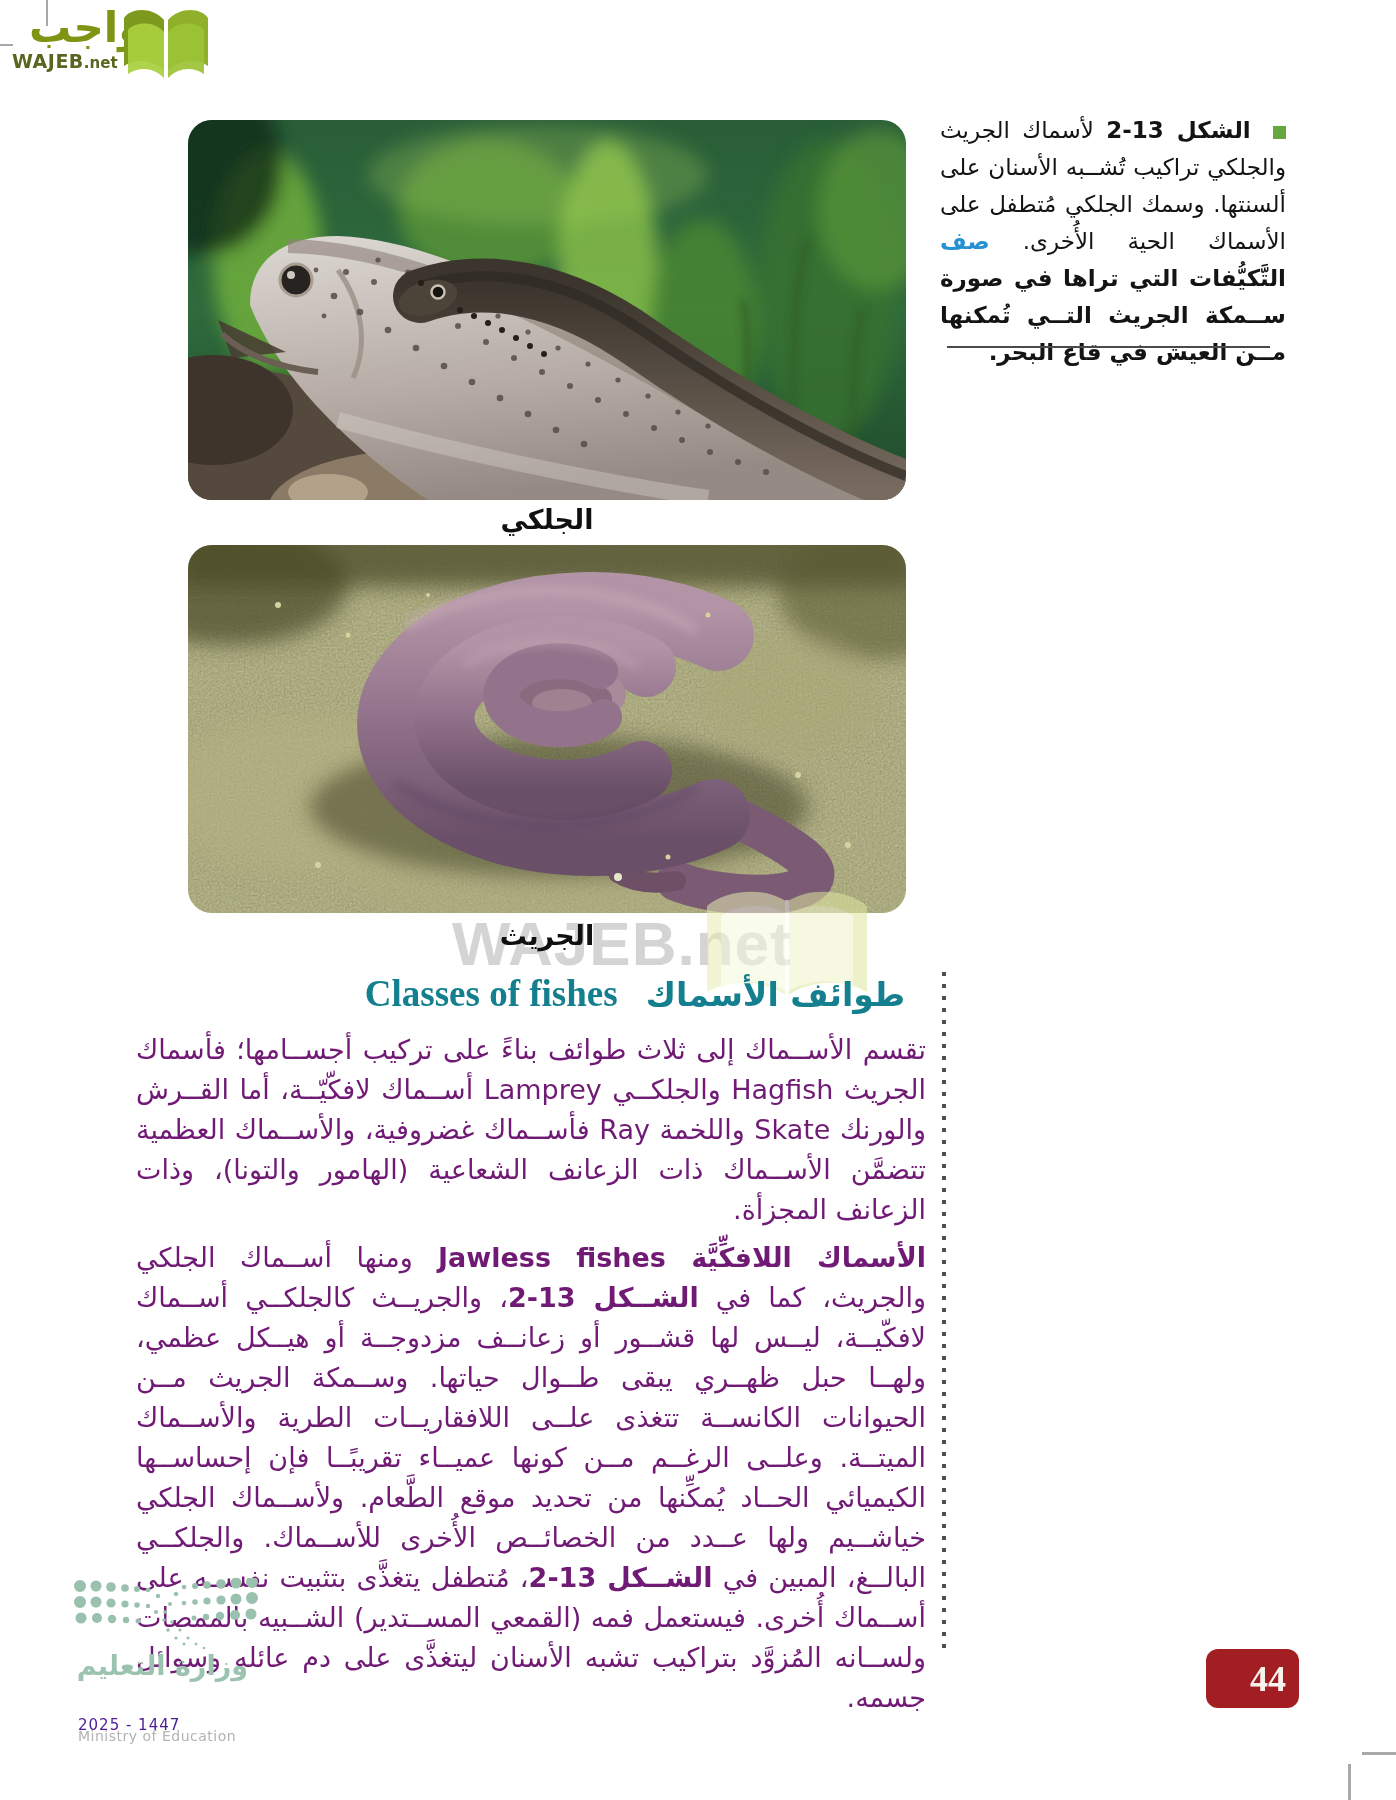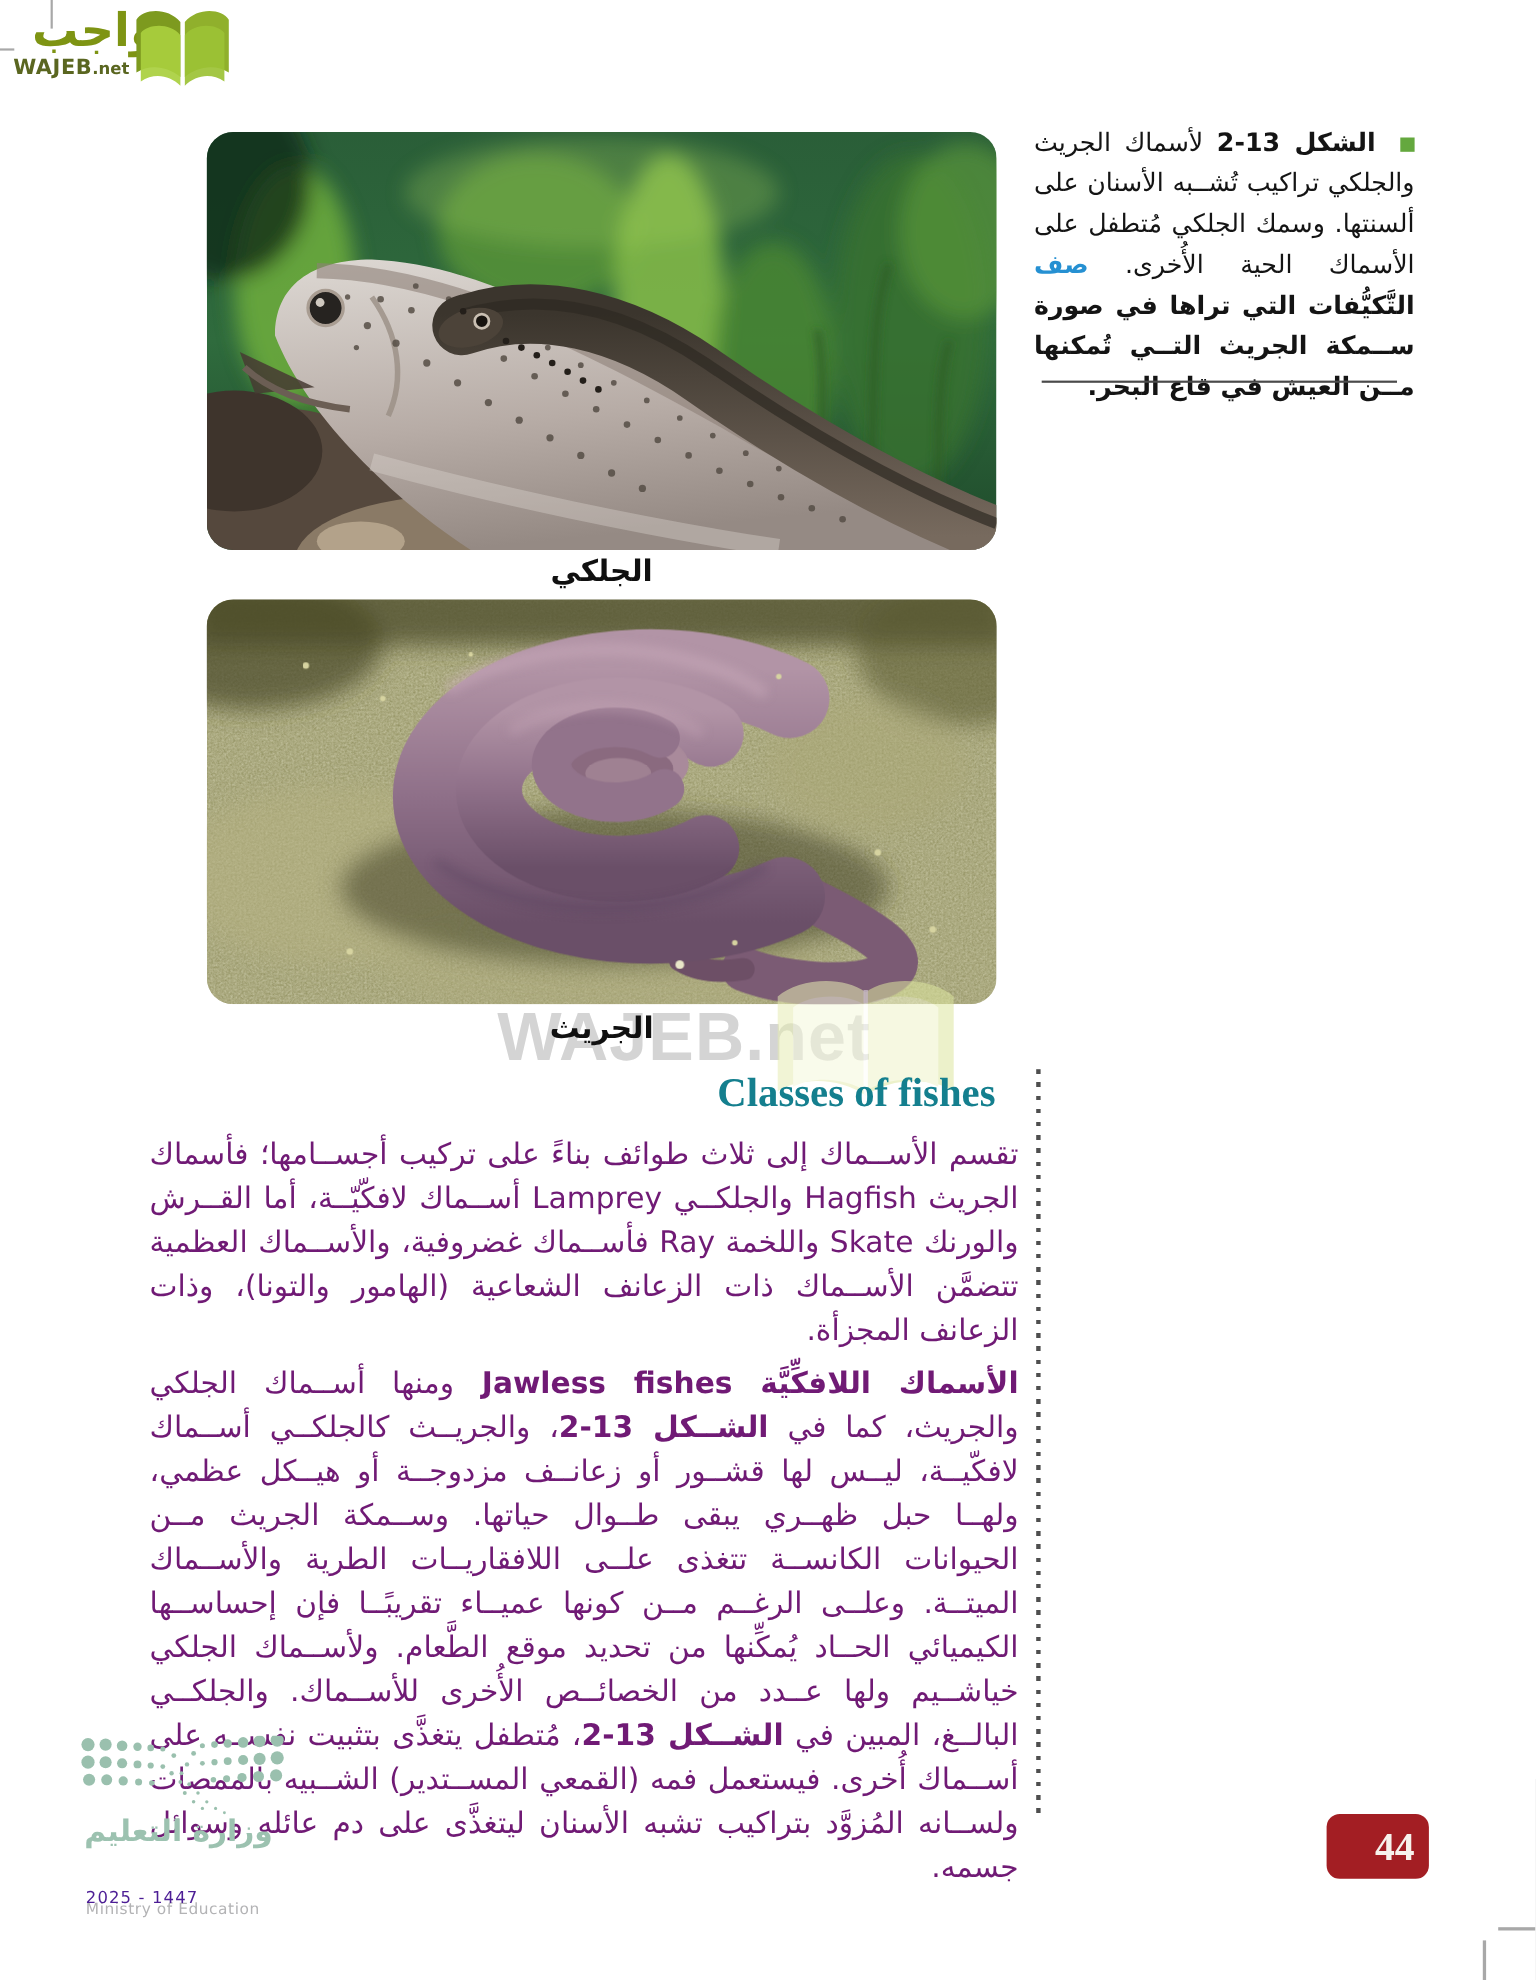--- a/index.html
+++ b/index.html
@@ -283,20 +283,21 @@
   <p class="fig-caption">
     <span class="bullet"></span>
     <b class="fig-label">الشكل 13-2</b>
     <span> لأسماك الجريث والجلكي تراكيب تُشــبه الأسنان على ألسنتها. وسمك الجلكي مُتطفل على الأسماك الحية الأُخرى. </span>
     <b class="ask-word">صف</b>
     <b class="ask-text"> التَّكيُّفات التي تراها في صورة ســمكة الجريث التــي تُمكنها مــن العيش في قاع البحر.</b>
   </p>
   <div class="fig-rule"></div>
 
   <div class="heading">
+    <span class="heading-ar">طوائف الأسماك</span>
     <span class="heading-en">Classes of fishes</span>
   </div>
   <div class="col-divider"></div>
 
   <div class="body-col">
     <p><span>تقسم الأســماك إلى ثلاث طوائف بناءً على تركيب أجســامها؛ فأسماك الجريث Hagfish والجلكــي Lamprey أســماك لافكّيّــة، أما القــرش والورنك Skate واللخمة Ray فأســماك غضروفية، والأســماك العظمية تتضمَّن الأســماك ذات الزعانف الشعاعية (الهامور والتونا)، وذات الزعانف المجزأة.</span></p>
     <p><span class="b">الأسماك اللافكِّيَّة Jawless fishes </span><span>ومنها أســماك الجلكي والجريث، كما في </span><span class="b">الشــكل 13-2</span><span>، والجريــث كالجلكــي أســماك لافكّيــة، ليــس لها قشــور أو زعانــف مزدوجــة أو هيــكل عظمي، ولهــا حبل ظهــري يبقى طــوال حياتها. وســمكة الجريث مــن الحيوانات الكانســة تتغذى علــى اللافقاريــات الطرية والأســماك الميتــة. وعلــى الرغــم مــن كونها عميــاء تقريبًــا فإن إحساســها الكيميائي الحــاد يُمكِّنها من تحديد موقع الطَّعام. ولأســماك الجلكي خياشــيم ولها عــدد من الخصائــص الأُخرى للأســماك. والجلكــي البالــغ، المبين في </span><span class="b">الشــكل 13-2</span><span>، مُتطفل يتغذَّى بتثبيت نفســه على أســماك أُخرى. فيستعمل فمه (القمعي المســتدير) الشــبيه بالممصات ولســانه المُزوَّد بتراكيب تشبه الأسنان ليتغذَّى على دم عائله وسوائل جسمه.</span></p>
   </div>
 
 

